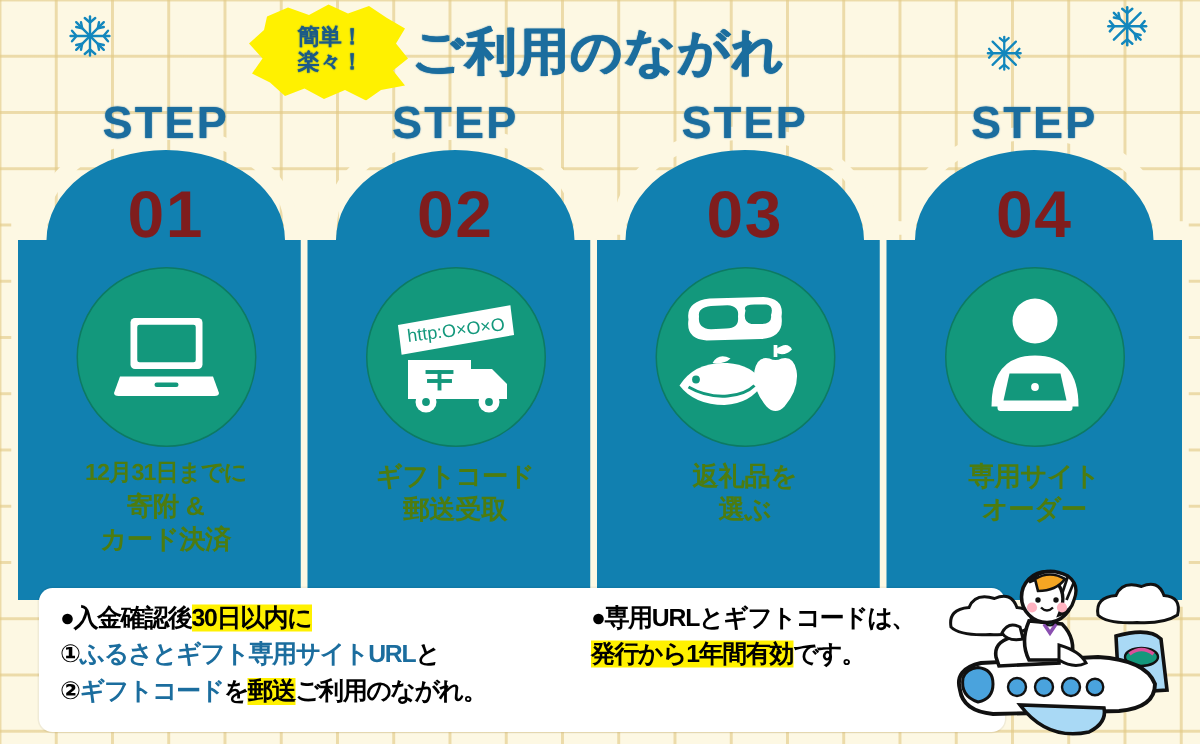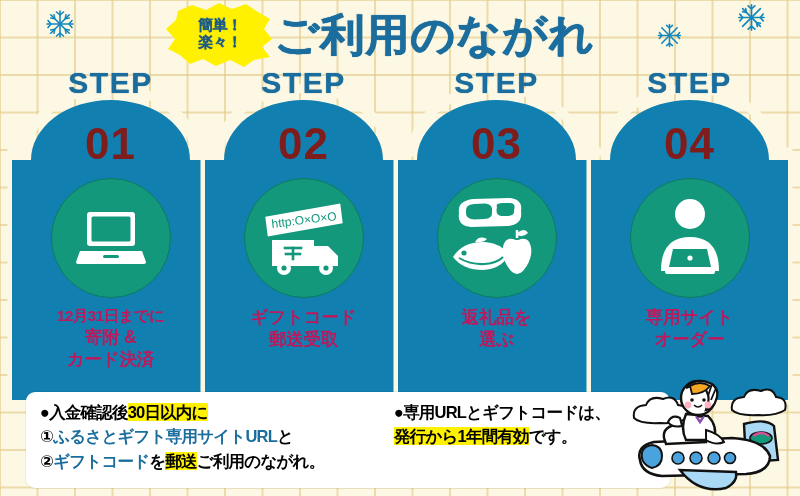--- a/index.html
+++ b/index.html
@@ -32,21 +32,21 @@
   }
   #badge svg{ position:absolute; inset:0; width:100%; height:100%; }
   #badge .btxt{
     position:relative; z-index:2; text-align:center;
     color:#1b5a86; font-weight:bold; font-size:15px; line-height:1.12;
     letter-spacing:-.5px; text-shadow:0 0 1px #1b5a86;
   }
   #main-title{
     position:absolute; left:274px; top:2px; width:400px; height:66px;
     display:flex; align-items:center;
-    font-size:44px; font-weight:bold; color:#1b6d9e;
+    font-size:34px; font-weight:bold; color:#1b6d9e;
     letter-spacing:1px; white-space:nowrap;
     text-shadow:0 0 1px #1b6d9e, 1px 0 0 #1b6d9e;
   }
 
   
   #steps{ position:absolute; left:0; top:60px; width:800px; height:340px; }
   .step{ position:absolute; top:0; width:185px; height:340px; }
   .step-1{ left:18px; } .step-2{ left:211px; }
   .step-3{ left:404px; } .step-4{ left:597px; }
 
@@ -69,21 +69,21 @@
   .icon-circle{
     position:absolute; top:118px; left:50%; margin-left:-60px;
     width:120px; height:120px; border-radius:50%;
     background:#13987c; border:1.5px solid #0d7a63;
     z-index:3; display:flex; align-items:center; justify-content:center;
   }
   .icon-circle svg{ display:block; }
   .step-caption{
     position:absolute; top:246px; left:0; width:100%;
     text-align:center; z-index:3;
-    color:#be185d; font-weight:bold; line-height:1.27;
+    color:#4d7c0f; font-weight:bold; line-height:1.27;
     font-size:17.5px; letter-spacing:-.2px;
   }
   .step-caption .thin{ font-size:15.5px; letter-spacing:-.6px; }
 
   
   #note-box{
     position:absolute; left:26px; top:392px; width:644px; height:96px;
     background:#ffffff; border-radius:9px; z-index:6;
     box-shadow:0 0 0 1px rgba(0,0,0,.05);
   }

